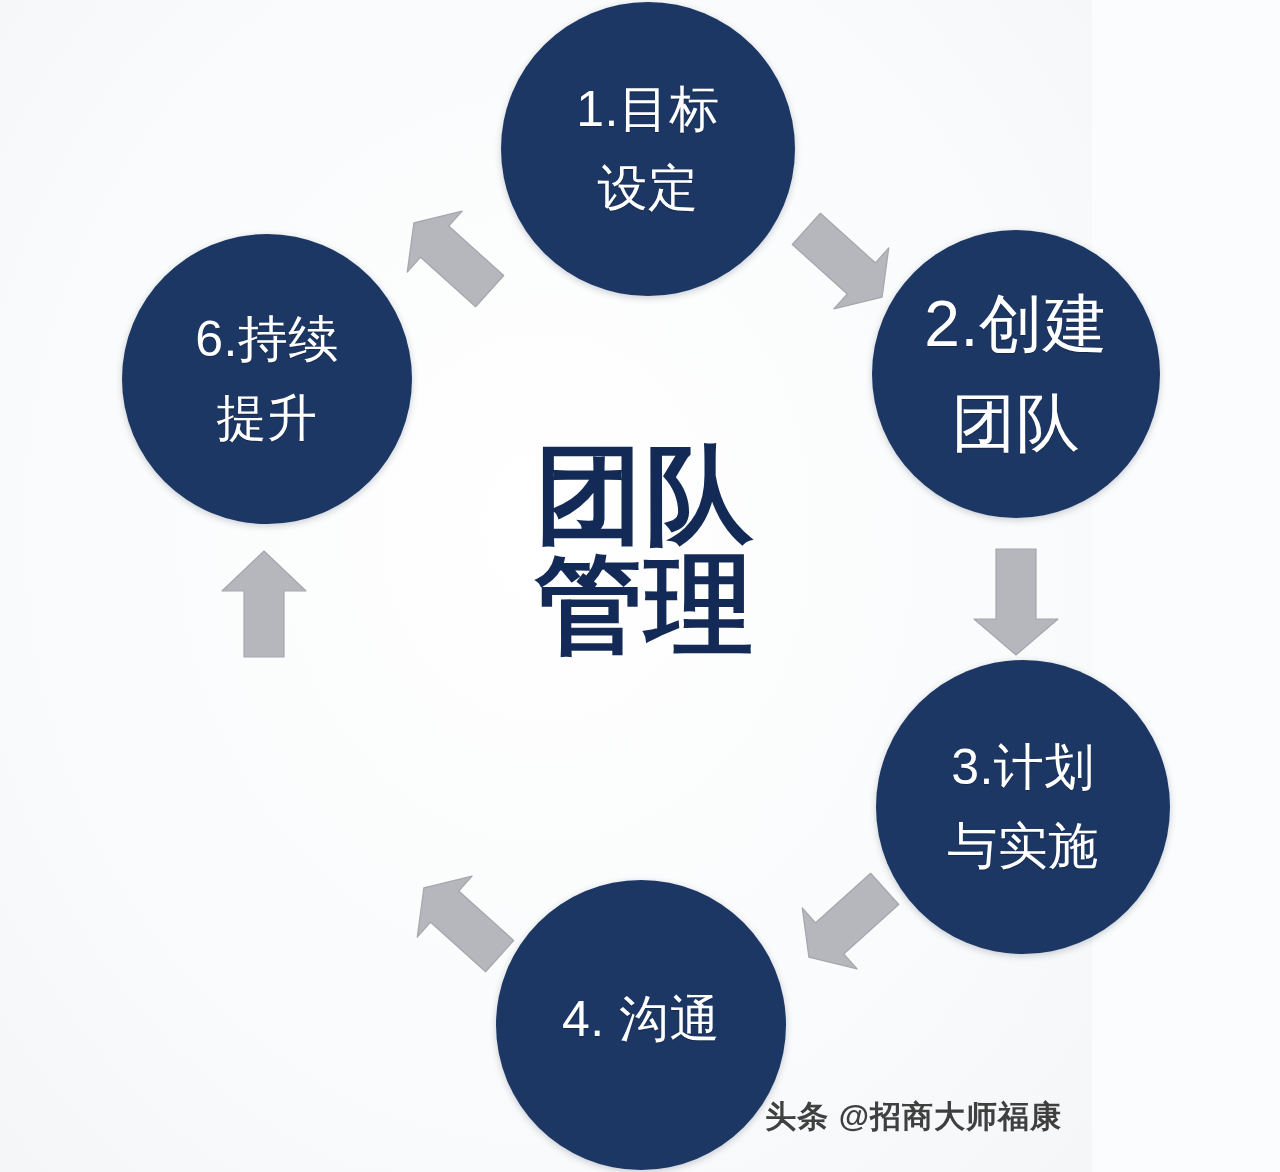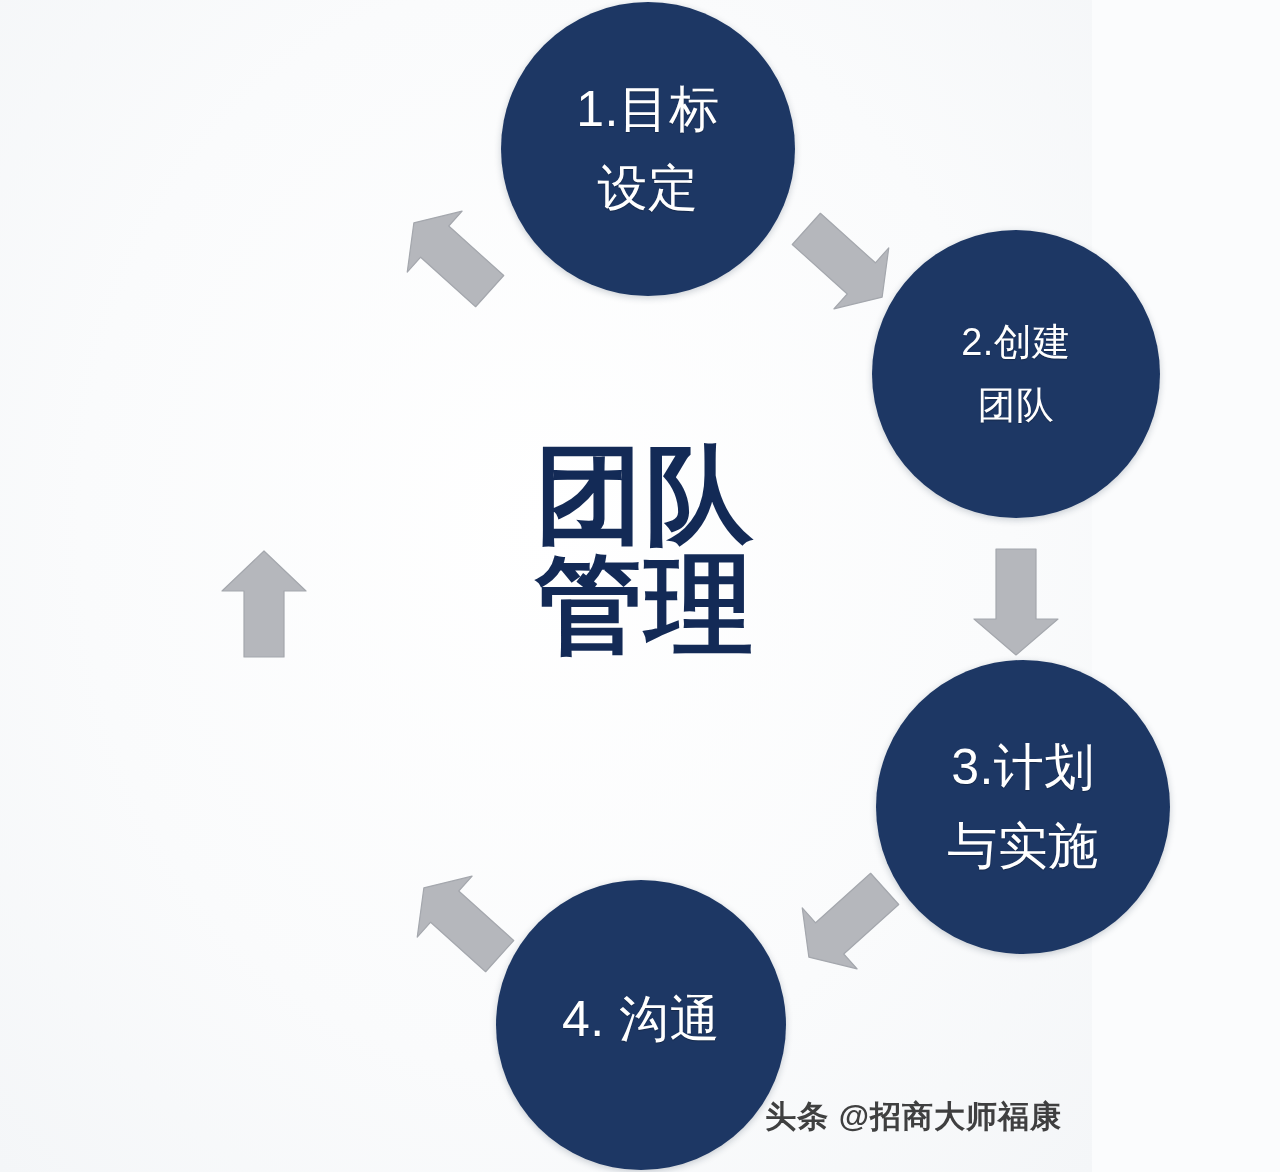--- a/index.html
+++ b/index.html
@@ -43,21 +43,21 @@
   .node .l1 { margin-bottom: 12px; }
 
   #node1 { left: 501px;  top: 2px;    width: 294px; height: 294px; }
   #node2 { left: 872px;  top: 230px;  width: 288px; height: 288px; }
   #node3 { left: 876px;  top: 660px;  width: 294px; height: 294px; }
   #node4 { left: 496px;  top: 880px;  width: 290px; height: 290px; }
   #node5 { left: 126px;  top: 664px;  width: 292px; height: 292px; }
   #node6 { left: 122px;  top: 234px;  width: 290px; height: 290px; }
 
   #node1 .line { font-size: 50px; }
-  #node2 .line { font-size: 38px; }
+  #node2 .line { font-size: 64px; }
   #node3 .line { font-size: 50px; }
   #node4 .line { font-size: 50px; }
   #node5 .line { font-size: 50px; }
   #node6 .line { font-size: 50px; }
 
   
   #center-label {
     position: absolute;
     left: 470px;
     top: 440px;
@@ -162,20 +162,24 @@
   <div class="node" id="node3" style="background:#1d3764;">
     <span class="line l1">3.计划</span>
     <span class="line l2">与实施</span>
   </div>
 
   <div class="node" id="node4" style="background:#1d3764;justify-content:center;">
     <span class="line l1">4. 沟通</span>
   </div>
 
 
+  <div class="node" id="node6" style="background:#1d3764;">
+    <span class="line l1">6.持续</span>
+    <span class="line l2">提升</span>
+  </div>
 
   <div id="center-label">
     <span class="cl">团队</span>
     <span class="cl">管理</span>
   </div>
 
   <div id="watermark">头条 @招商大师福康</div>
 
 </div>
 

